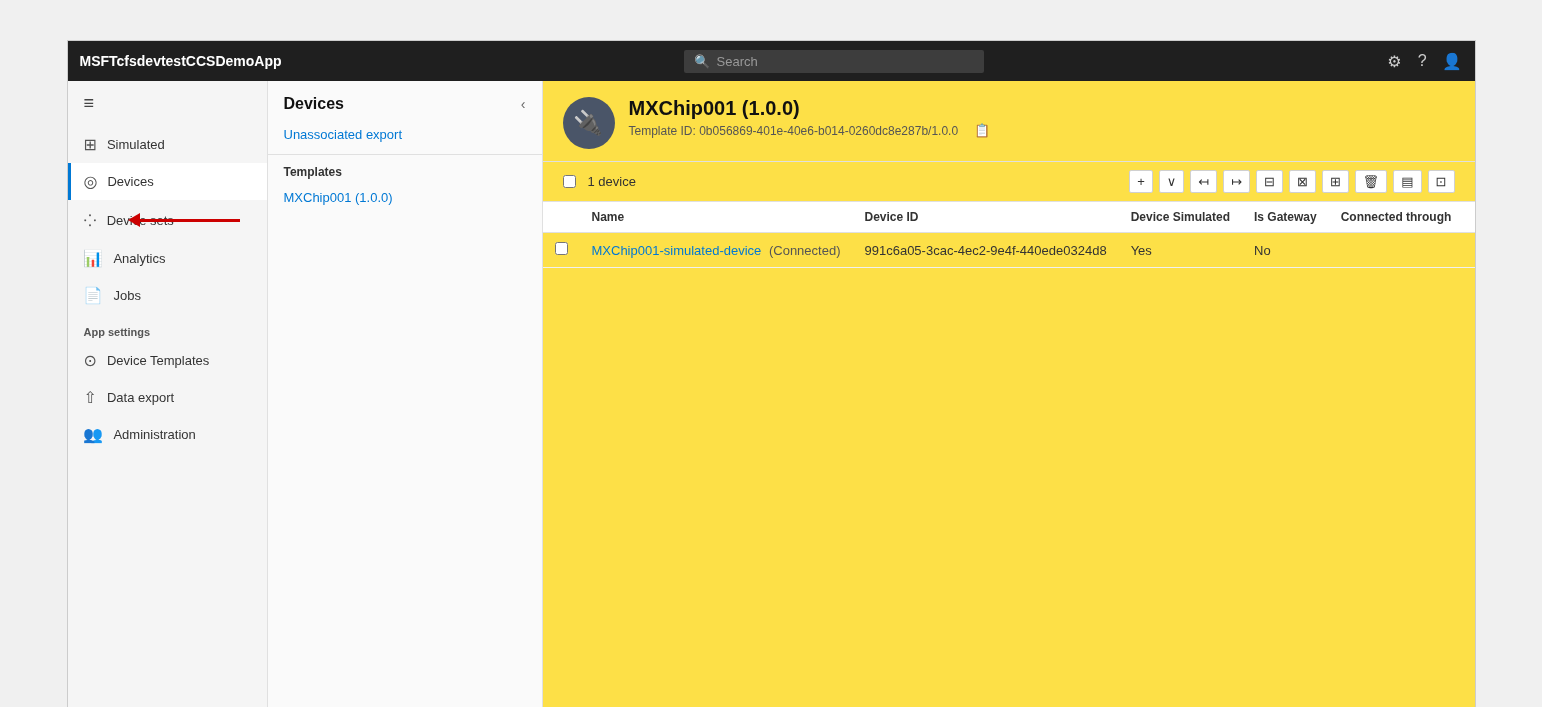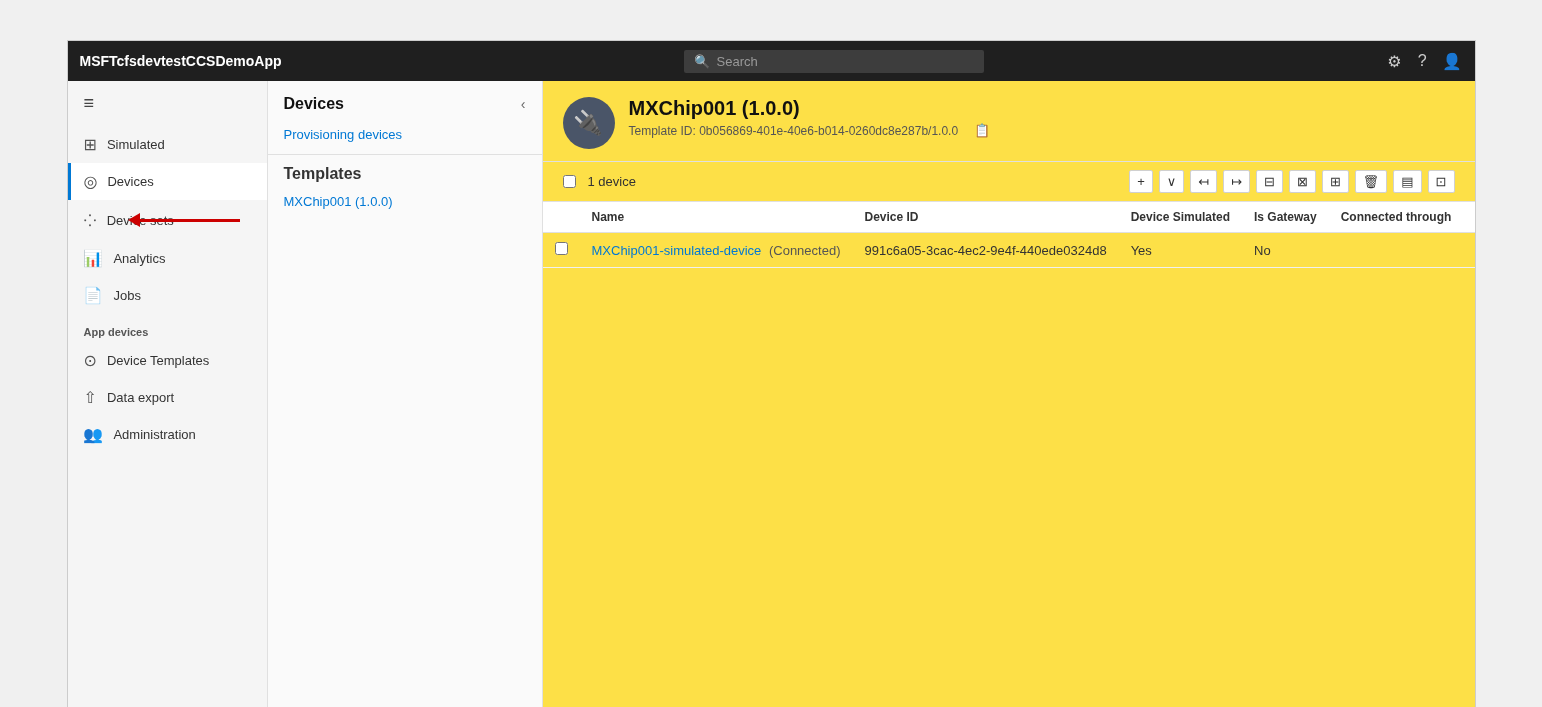--- a/index.html
+++ b/index.html
@@ -134,21 +134,21 @@
       cursor: pointer;
     }
     .mid-panel-link {
       padding: 6px 16px;
       color: #0078d4;
       font-size: 13px;
       cursor: pointer;
     }
     .mid-panel-section {
       padding: 10px 16px 4px 16px;
-      font-size: 16px;
+      font-size: 12px;
       font-weight: 600;
       color: #333;
       border-top: 1px solid #e0e0e0;
       margin-top: 6px;
     }
     .mid-panel-item {
       padding: 7px 16px;
       font-size: 13px;
       color: #0078d4;
       cursor: pointer;
@@ -339,21 +339,21 @@
       <div class="sidebar-item">
         <span class="icon">📊</span>
         <span>Analytics</span>
       </div>
 
       <div class="sidebar-item">
         <span class="icon">📄</span>
         <span>Jobs</span>
       </div>
 
-      <div class="sidebar-section-label">App devices</div>
+      <div class="sidebar-section-label">App settings</div>
 
       <div class="sidebar-item">
         <span class="icon">⊙</span>
         <span>Device Templates</span>
       </div>
 
       <div class="sidebar-item">
         <span class="icon">⇧</span>
         <span>Data export</span>
       </div>
@@ -362,21 +362,21 @@
         <span class="icon">👥</span>
         <span>Administration</span>
       </div>
     </div>
 
     <div class="mid-panel">
       <div class="mid-panel-header">
         <span class="mid-panel-title">Devices</span>
         <span class="mid-panel-collapse">‹</span>
       </div>
-      <div class="mid-panel-link">Provisioning devices</div>
+      <div class="mid-panel-link">Unassociated export</div>
       <div class="mid-panel-section">Templates</div>
       <div class="mid-panel-item">MXChip001 (1.0.0)</div>
     </div>
 
     <div class="content-area">
 
       <div class="content-header">
         <div class="device-avatar">
           <span style="font-size:24px;">🔌</span>
         </div>

